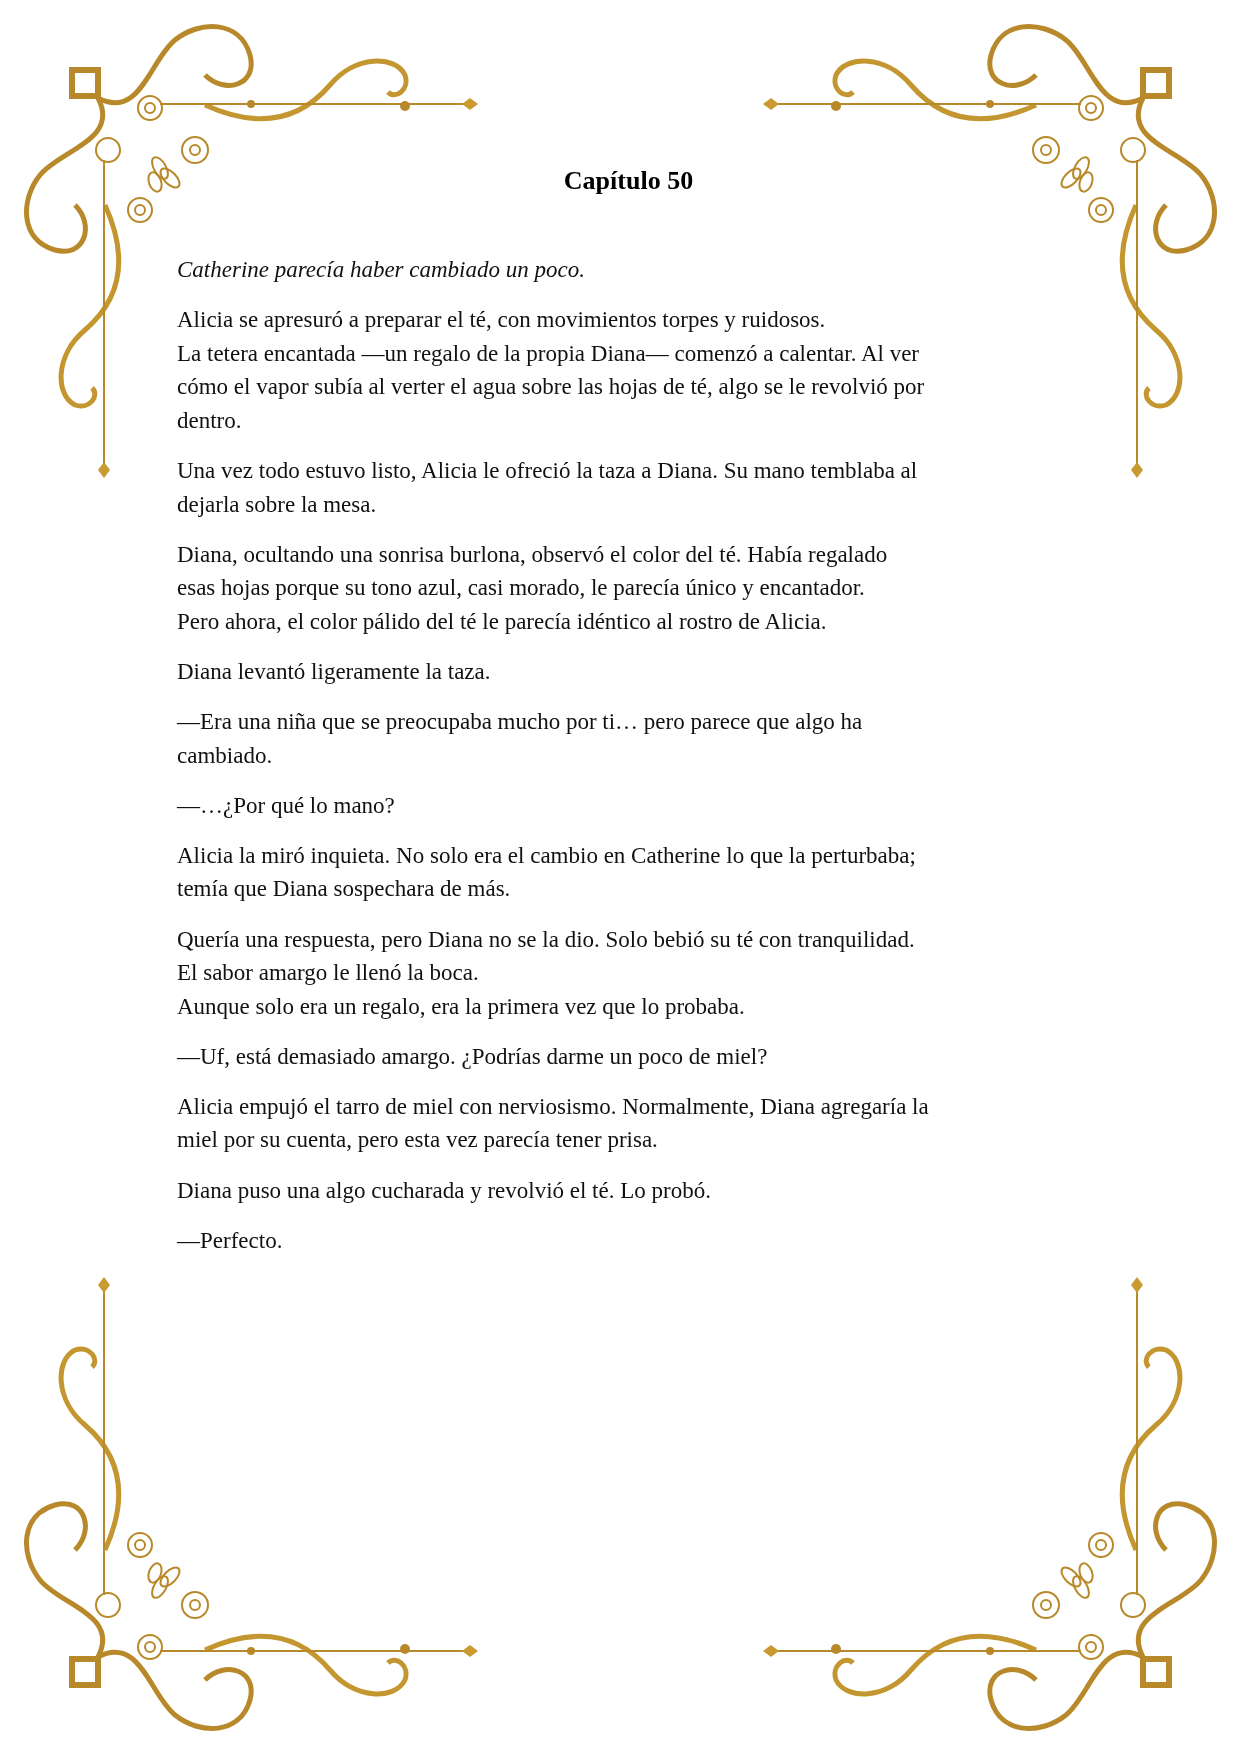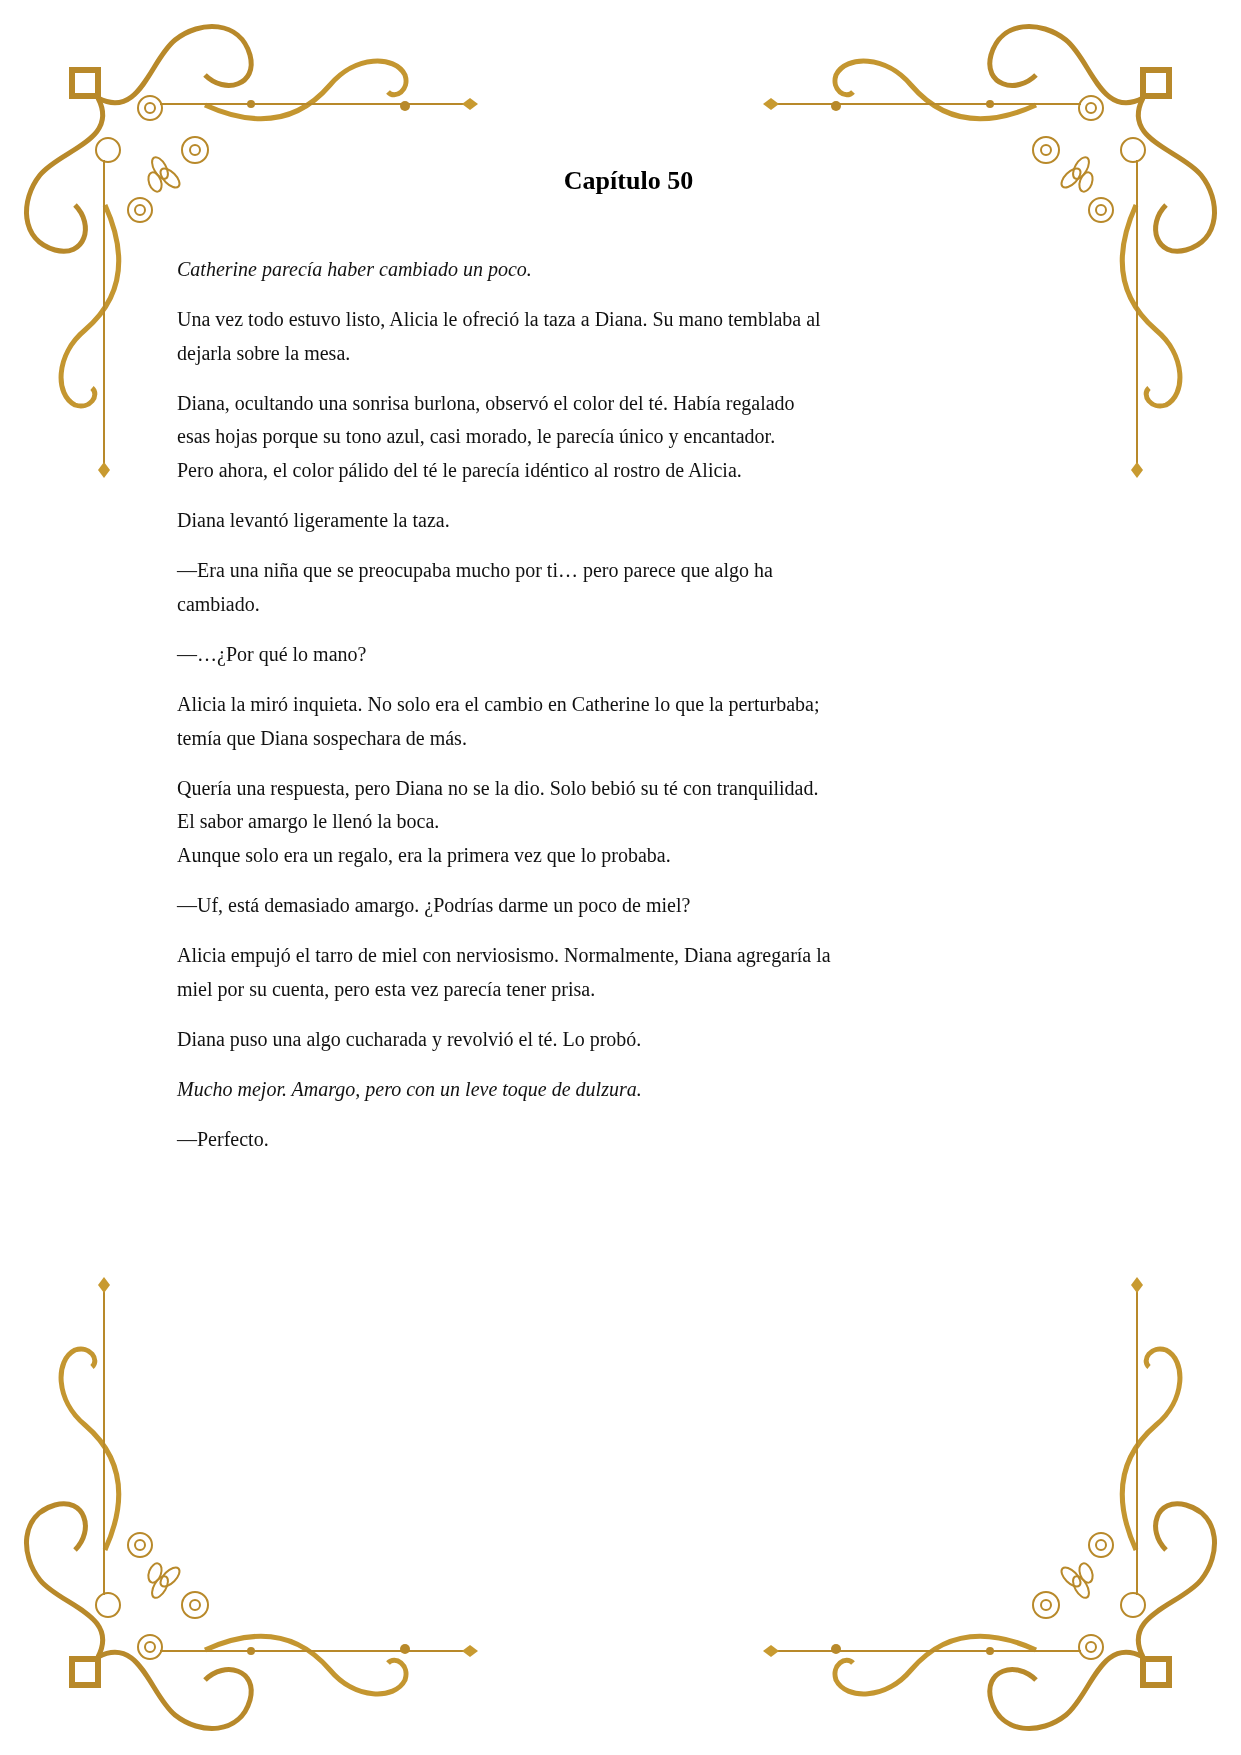--- a/index.html
+++ b/index.html
@@ -5,21 +5,21 @@
     html, body { margin: 0; padding: 0; background: #ffffff; }
     body { width: 1241px; height: 1755px; position: relative; overflow: hidden; }
     .frame { position: absolute; left: 0; top: 0; width: 1241px; height: 1755px; pointer-events: none; }
     .page-title {
       position: absolute; left: 8px; width: 1241px; top: 148px;
       text-align: center; font-family: "Liberation Serif", serif;
       font-weight: bold; font-size: 26px; color: #000; line-height: 32px;
     }
     .body-text {
       position: absolute; left: 177px; top: 253px; width: 900px;
-      font-family: "Liberation Serif", serif; font-size: 20px; color: #111;
+      font-family: "Liberation Serif", serif; font-size: 23px; color: #111;
       line-height: 33.6px;
     }
     .para { margin: 0 0 16.5px 0; white-space: pre-line; }
     .para.italic { font-style: italic; }
   </style>
 </head>
 <body>
 
 <svg class="frame" viewBox="0 0 1241 1755" xmlns="http://www.w3.org/2000/svg">
   <defs>
@@ -73,33 +73,36 @@
   <line x1="510" y1="1651" x2="730" y2="1651" stroke="url(#gTop)" stroke-width="5"></line>
 
   <line x1="100" y1="535" x2="100" y2="1240" stroke="url(#gSide)" stroke-width="4"></line>
   <line x1="1141" y1="535" x2="1141" y2="1240" stroke="url(#gSide)" stroke-width="4"></line>
 </svg>
 
 <h1 class="page-title">Capítulo 50</h1>
 
 <div class="body-text">
   <p class="para italic">Catherine parecía haber cambiado un poco.</p>
+  <p class="para">Alicia se apresuró a preparar el té, con movimientos torpes y ruidosos.
+La tetera encantada —un regalo de la propia Diana— comenzó a calentar. Al ver
+cómo el vapor subía al verter el agua sobre las hojas de té, algo se le revolvió por
+dentro.</p>
   <p class="para">Una vez todo estuvo listo, Alicia le ofreció la taza a Diana. Su mano temblaba al
 dejarla sobre la mesa.</p>
   <p class="para">Diana, ocultando una sonrisa burlona, observó el color del té. Había regalado
 esas hojas porque su tono azul, casi morado, le parecía único y encantador.
 Pero ahora, el color pálido del té le parecía idéntico al rostro de Alicia.</p>
   <p class="para">Diana levantó ligeramente la taza.</p>
   <p class="para">—Era una niña que se preocupaba mucho por ti… pero parece que algo ha
 cambiado.</p>
   <p class="para">—…¿Por qué lo mano?</p>
   <p class="para">Alicia la miró inquieta. No solo era el cambio en Catherine lo que la perturbaba;
 temía que Diana sospechara de más.</p>
   <p class="para">Quería una respuesta, pero Diana no se la dio. Solo bebió su té con tranquilidad.
 El sabor amargo le llenó la boca.
 Aunque solo era un regalo, era la primera vez que lo probaba.</p>
   <p class="para">—Uf, está demasiado amargo. ¿Podrías darme un poco de miel?</p>
   <p class="para">Alicia empujó el tarro de miel con nerviosismo. Normalmente, Diana agregaría la
 miel por su cuenta, pero esta vez parecía tener prisa.</p>
   <p class="para">Diana puso una algo cucharada y revolvió el té. Lo probó.</p>
-  <p class="para italic">Mucho mejor. Amargo, pero con un leve toque de dulzura.</p>
   <p class="para">—Perfecto.</p>
 </div>
 
 </body></html>

